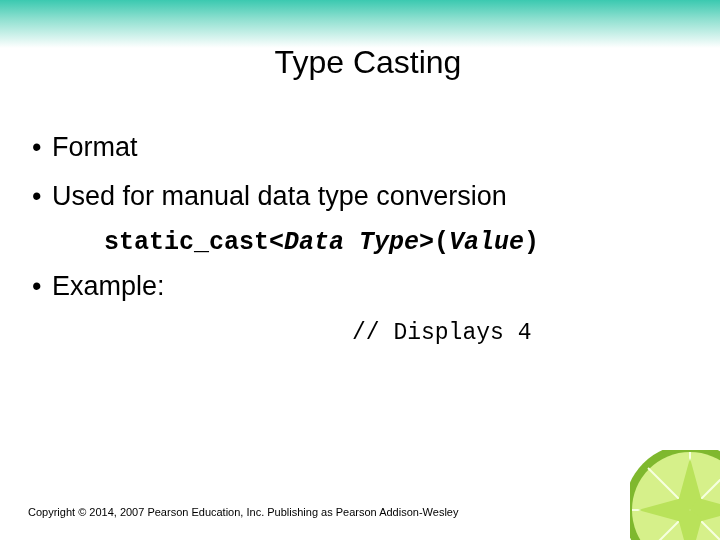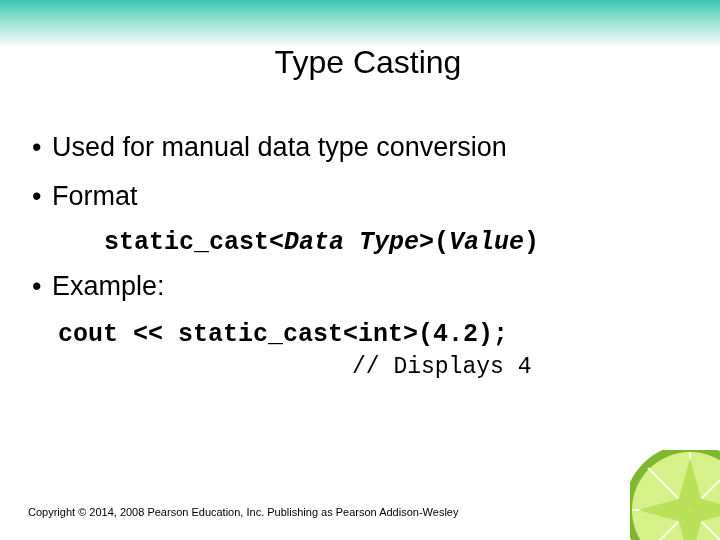--- a/index.html
+++ b/index.html
@@ -99,39 +99,38 @@
 </head>
 <body>
 
 <div class="top-gradient"></div>
 
 <div class="title">Type Casting</div>
 
 <div class="content">
 
   <div class="bullet-line">
-    <span class="dot">•</span><span>Used for manual data type conversion</span>
+    <span class="dot">•</span><span>Format</span>
   </div>
 
   <div class="bullet-line">
-    <span class="dot">•</span><span>Format</span>
+    <span class="dot">•</span><span>Used for manual data type conversion</span>
   </div>
 
   <div class="code-line"><span>static_cast&lt;</span><span class="ital">Data Type</span><span>&gt;(</span><span class="ital">Value</span><span>)</span></div>
 
   <div class="bullet-line example-block">
     <span class="dot">•</span><span>Example:</span>
   </div>
 
-  <div class="example-code">cout &lt;&lt; static_cast&lt;int&gt;(4.2);</div>
   <div class="comment-line">// Displays 4</div>
 
 </div>
 
-<div class="footer">Copyright © 2014, 2008 Pearson Education, Inc. Publishing as Pearson Addison-Wesley</div>
+<div class="footer">Copyright © 2014, 2007 Pearson Education, Inc. Publishing as Pearson Addison-Wesley</div>
 <div class="page-num">3-17</div>
 
 <div class="lime">
   <svg width="140" height="140" viewBox="0 0 140 140">
     <circle cx="70" cy="70" r="66" fill="#7fb82e"></circle>
     <circle cx="70" cy="70" r="58" fill="#d6f08a"></circle>
     <g stroke="#f6ffe0" stroke-width="2">
       <line x1="70" y1="12" x2="70" y2="128"></line>
       <line x1="12" y1="70" x2="128" y2="70"></line>
       <line x1="28" y1="28" x2="112" y2="112"></line>

